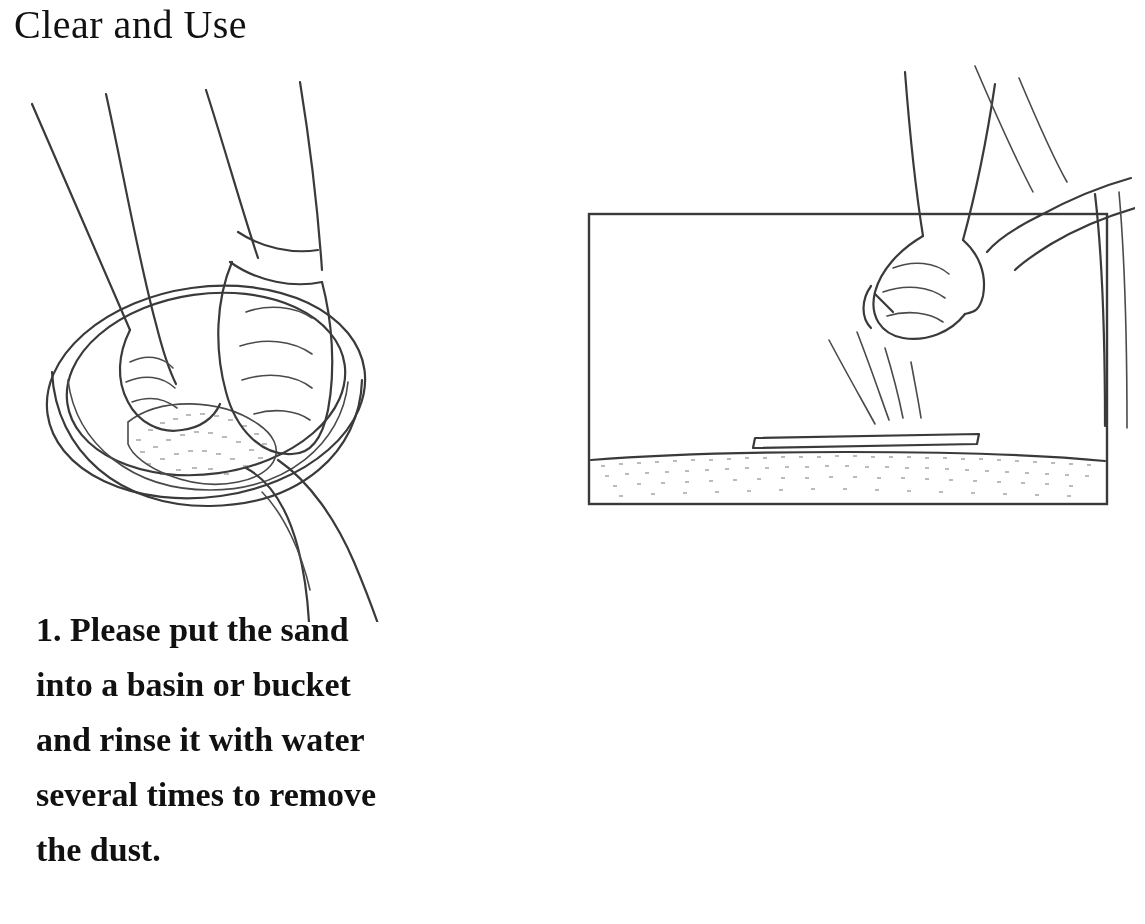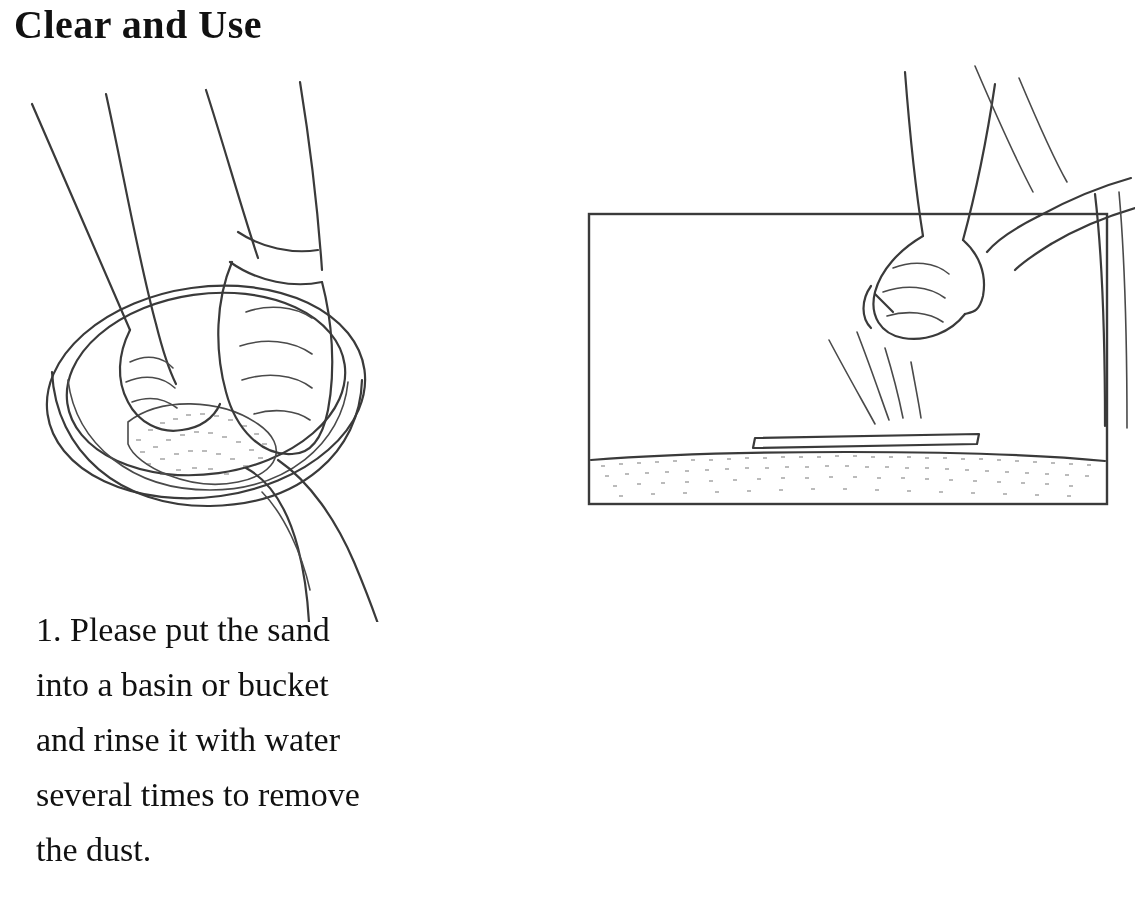--- a/index.html
+++ b/index.html
@@ -20,21 +20,21 @@
     width: 1145px;
     height: 924px;
     box-sizing: border-box;
     padding: 0;
   }
   .title {
     position: absolute;
     left: 14px;
     top: 2px;
     font-family: "Liberation Serif", serif;
-    font-weight: bold;
+    font-weight: normal;
     font-size: 40px;
     letter-spacing: 0.5px;
     color: #111111;
     line-height: 1.15;
   }
   .panels {
     position: absolute;
     left: 0;
     top: 62px;
     width: 1145px;
@@ -63,20 +63,21 @@
   .caption {
     position: absolute;
     top: 540px;
     left: 26px;
     width: 500px;
     font-family: "Liberation Serif", serif;
     font-size: 34px;
     line-height: 1.62;
     color: #111111;
     white-space: pre-line;
+    font-weight: bold;
   }
   .panel-right .caption {
     left: 30px;
     top: 536px;
     width: 500px;
   }
   .stroke {
     fill: none;
     stroke: #3a3a3a;
     stroke-width: 2.2;

